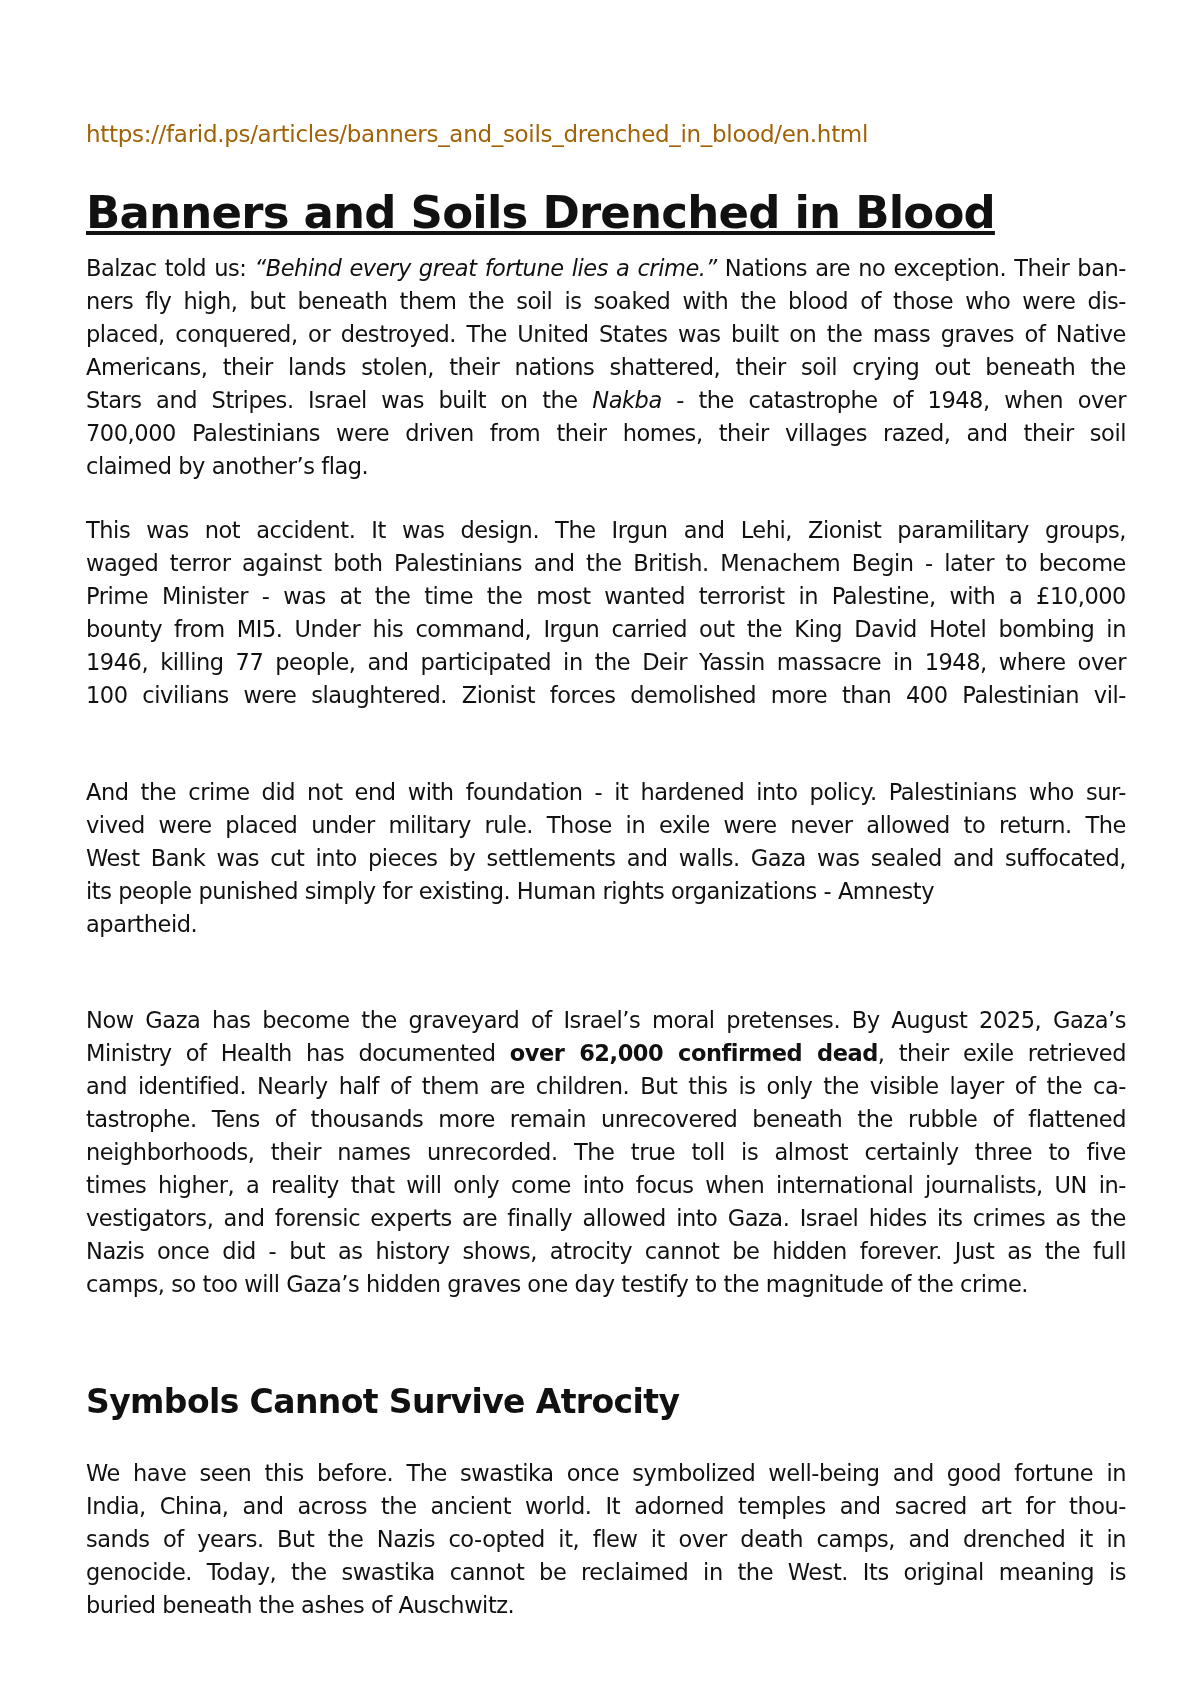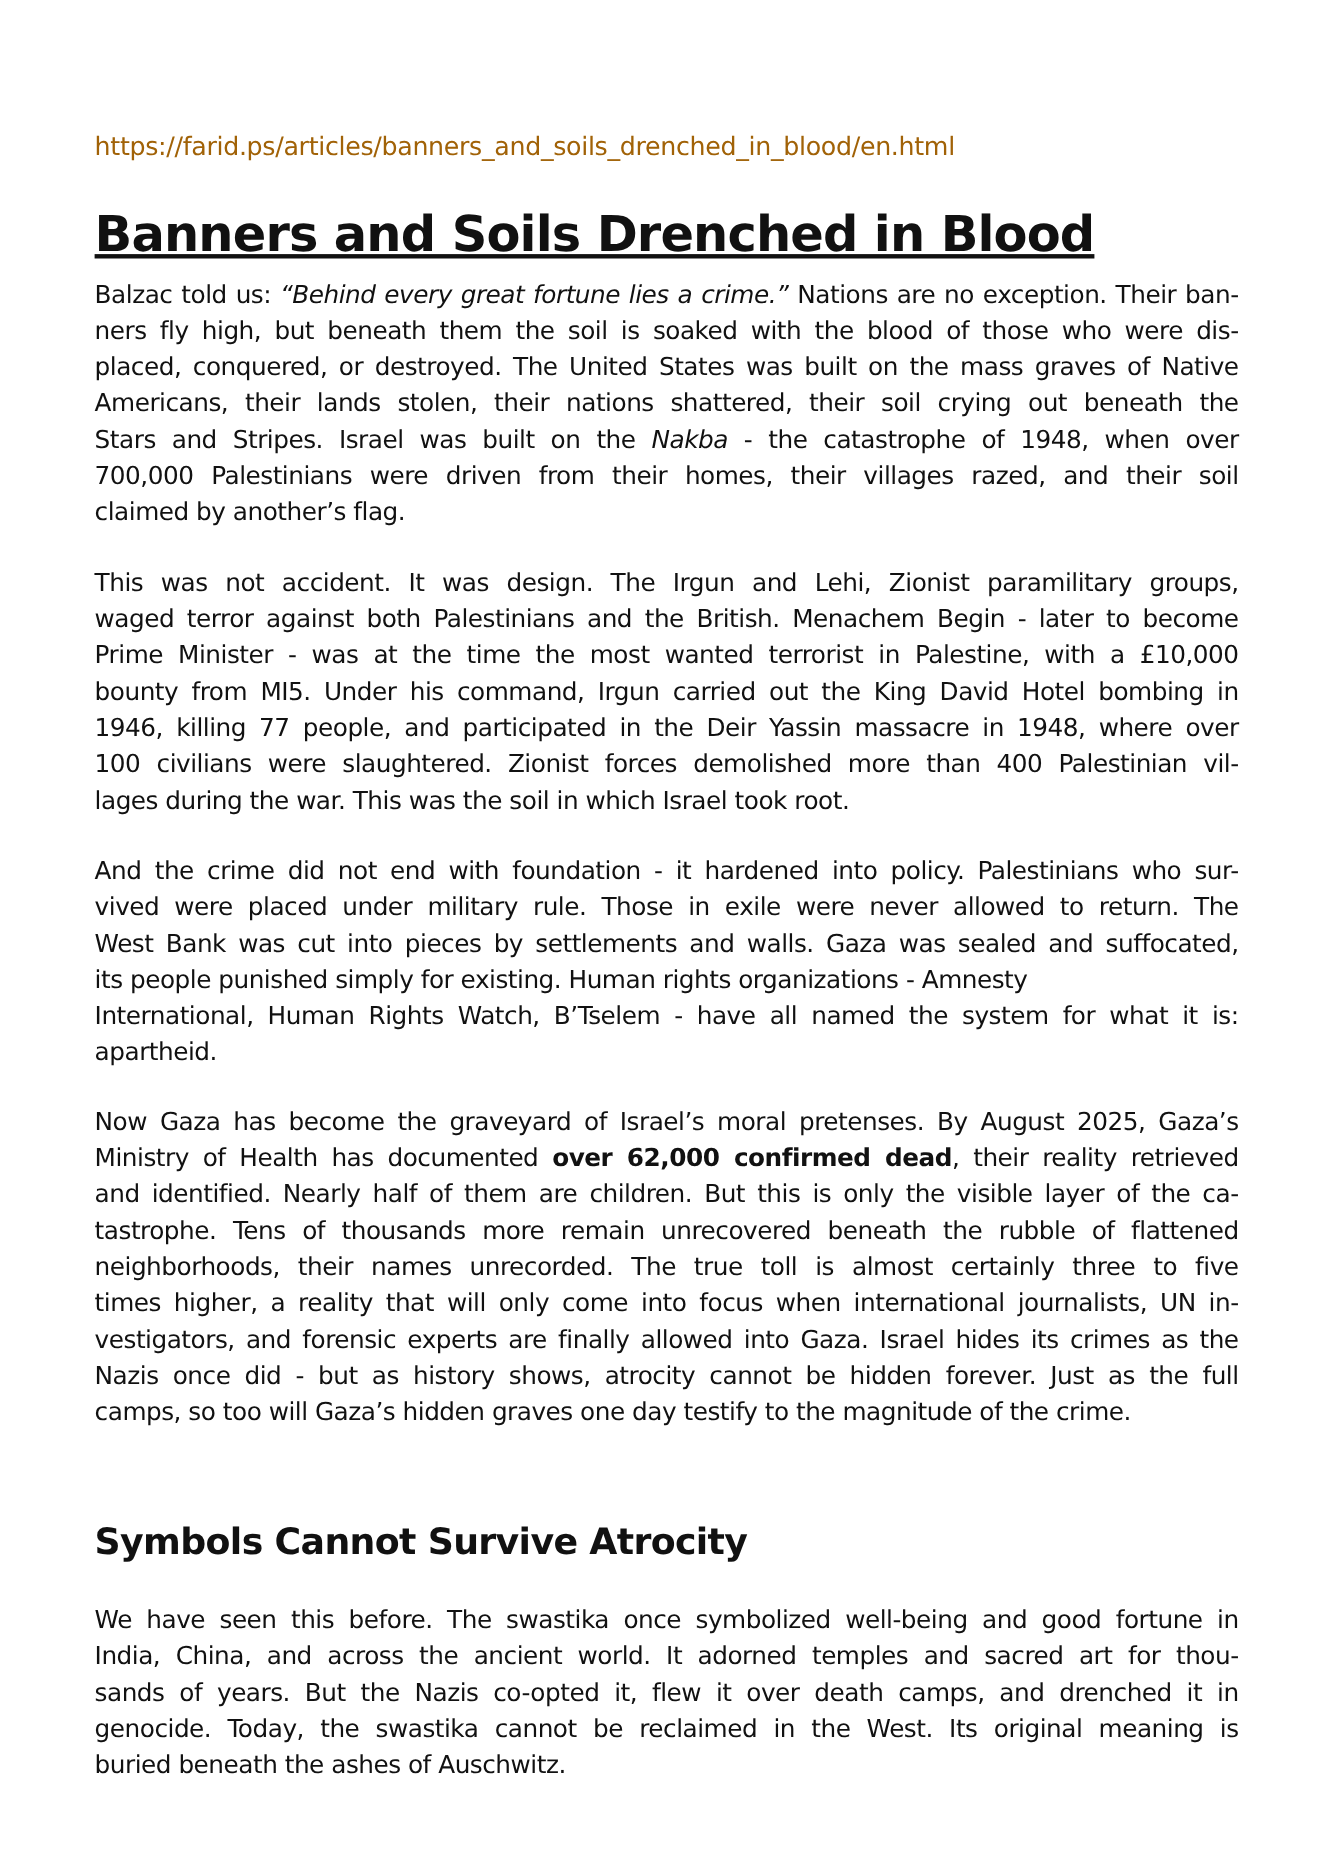--- a/index.html
+++ b/index.html
@@ -32,35 +32,33 @@
     <div class="line">claimed by another’s flag.</div>
   </div>
 
   <div class="para" style="top:514px;">
     <div class="line j">This was not accident. It was design. The Irgun and Lehi, Zionist paramilitary groups,</div>
     <div class="line j">waged terror against both Palestinians and the British. Menachem Begin - later to become</div>
     <div class="line j">Prime Minister - was at the time the most wanted terrorist in Palestine, with a £10,000</div>
     <div class="line j">bounty from MI5. Under his command, Irgun carried out the King David Hotel bombing in</div>
     <div class="line j">1946, killing 77 people, and participated in the Deir Yassin massacre in 1948, where over</div>
     <div class="line j">100 civilians were slaughtered. Zionist forces demolished more than 400 Palestinian vil-</div>
-    <div class="line">lages during the war. This was the soil in which Israel took root.</div>
   </div>
 
   <div class="para" style="top:776px;">
     <div class="line j">And the crime did not end with foundation - it hardened into policy. Palestinians who sur-</div>
     <div class="line j">vived were placed under military rule. Those in exile were never allowed to return. The</div>
     <div class="line j">West Bank was cut into pieces by settlements and walls. Gaza was sealed and suffocated,</div>
     <div class="line">its people punished simply for existing. Human rights organizations - Amnesty</div>
-    <div class="line j">International, Human Rights Watch, B’Tselem - have all named the system for what it is:</div>
     <div class="line">apartheid.</div>
   </div>
 
   <div class="para" style="top:1004px;">
     <div class="line j">Now Gaza has become the graveyard of Israel’s moral pretenses. By August 2025, Gaza’s</div>
-    <div class="line j"><span>Ministry of Health has documented </span><strong>over 62,000 confirmed dead</strong><span>, their reality retrieved</span></div>
+    <div class="line j"><span>Ministry of Health has documented </span><strong>over 62,000 confirmed dead</strong><span>, their exile retrieved</span></div>
     <div class="line j">and identified. Nearly half of them are children. But this is only the visible layer of the ca-</div>
     <div class="line j">tastrophe. Tens of thousands more remain unrecovered beneath the rubble of flattened</div>
     <div class="line j">neighborhoods, their names unrecorded. The true toll is almost certainly three to five</div>
     <div class="line j">times higher, a reality that will only come into focus when international journalists, UN in-</div>
     <div class="line j">vestigators, and forensic experts are finally allowed into Gaza. Israel hides its crimes as the</div>
     <div class="line j">Nazis once did - but as history shows, atrocity cannot be hidden forever. Just as the full</div>
     <div class="line">camps, so too will Gaza’s hidden graves one day testify to the magnitude of the crime.</div>
   </div>
 
   <h2 class="h2" style="top:1370px;margin-top:12px;">Symbols Cannot Survive Atrocity</h2>

